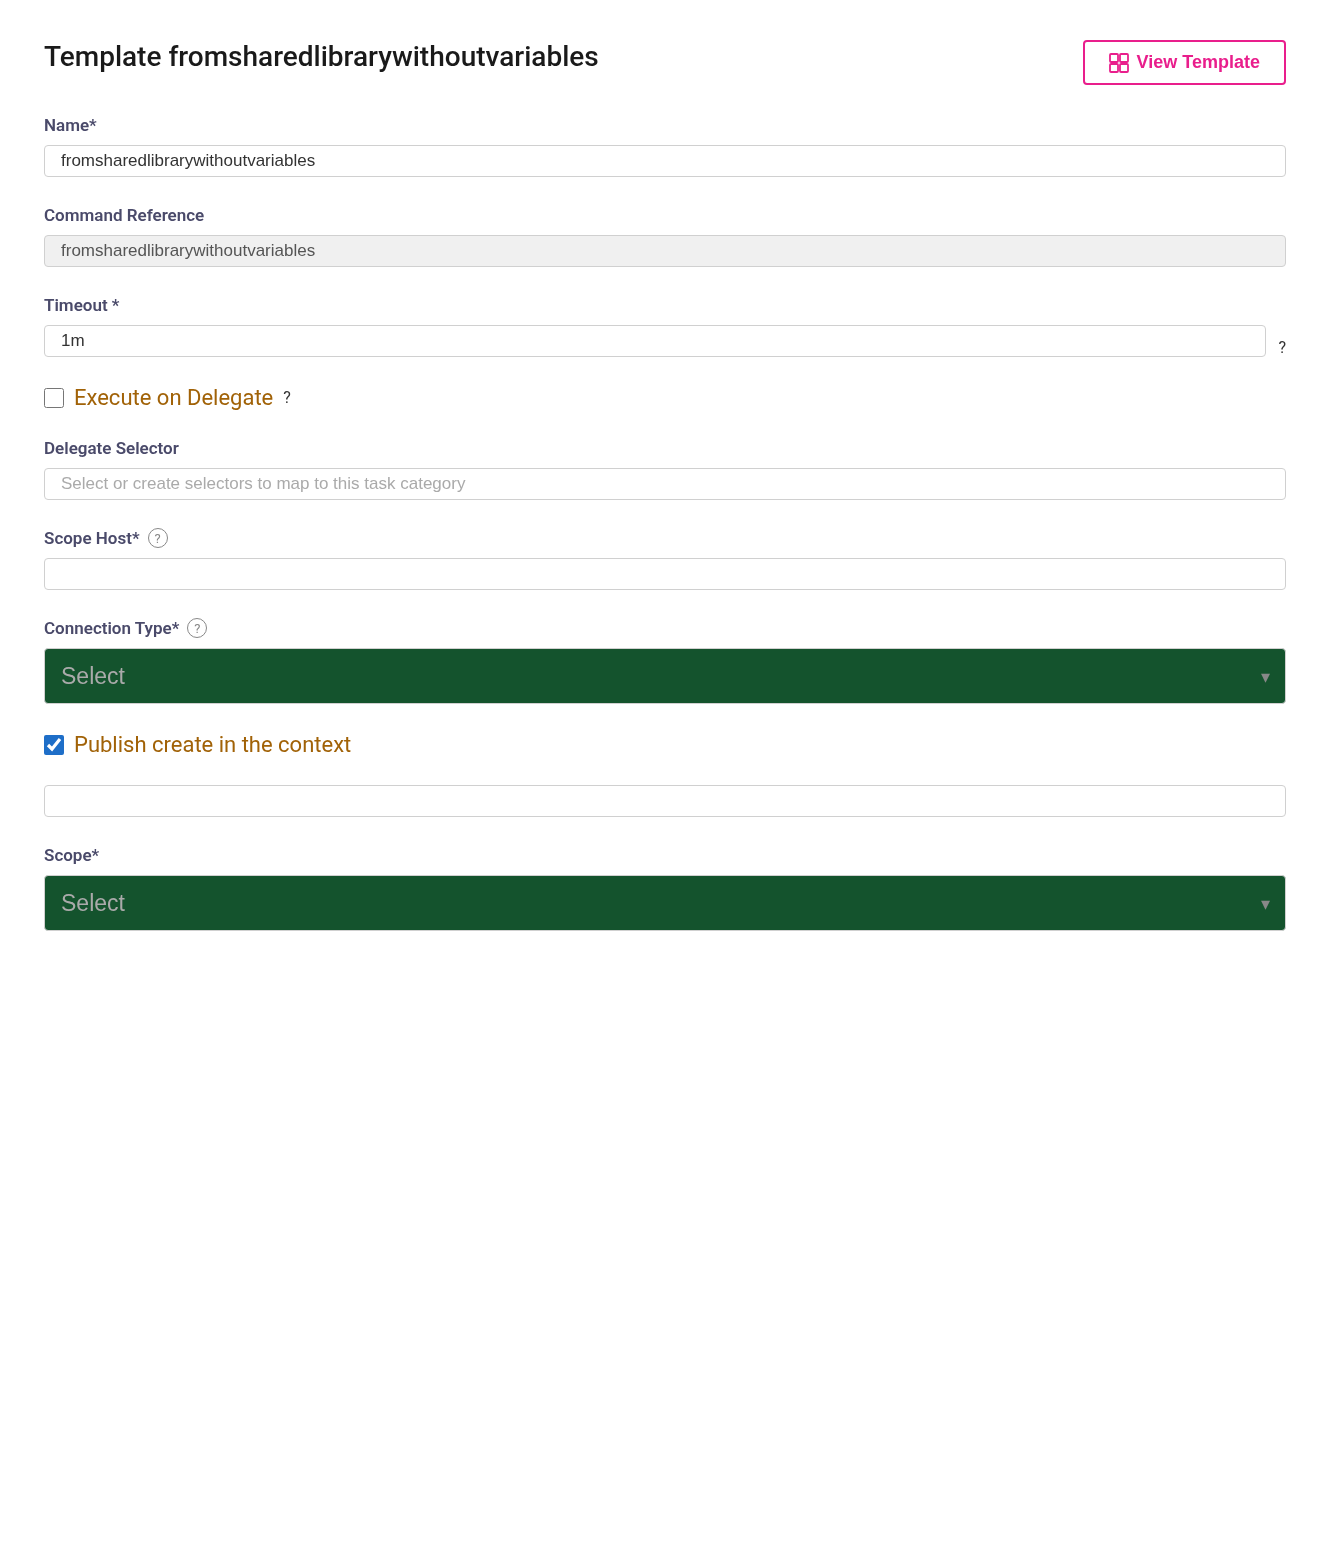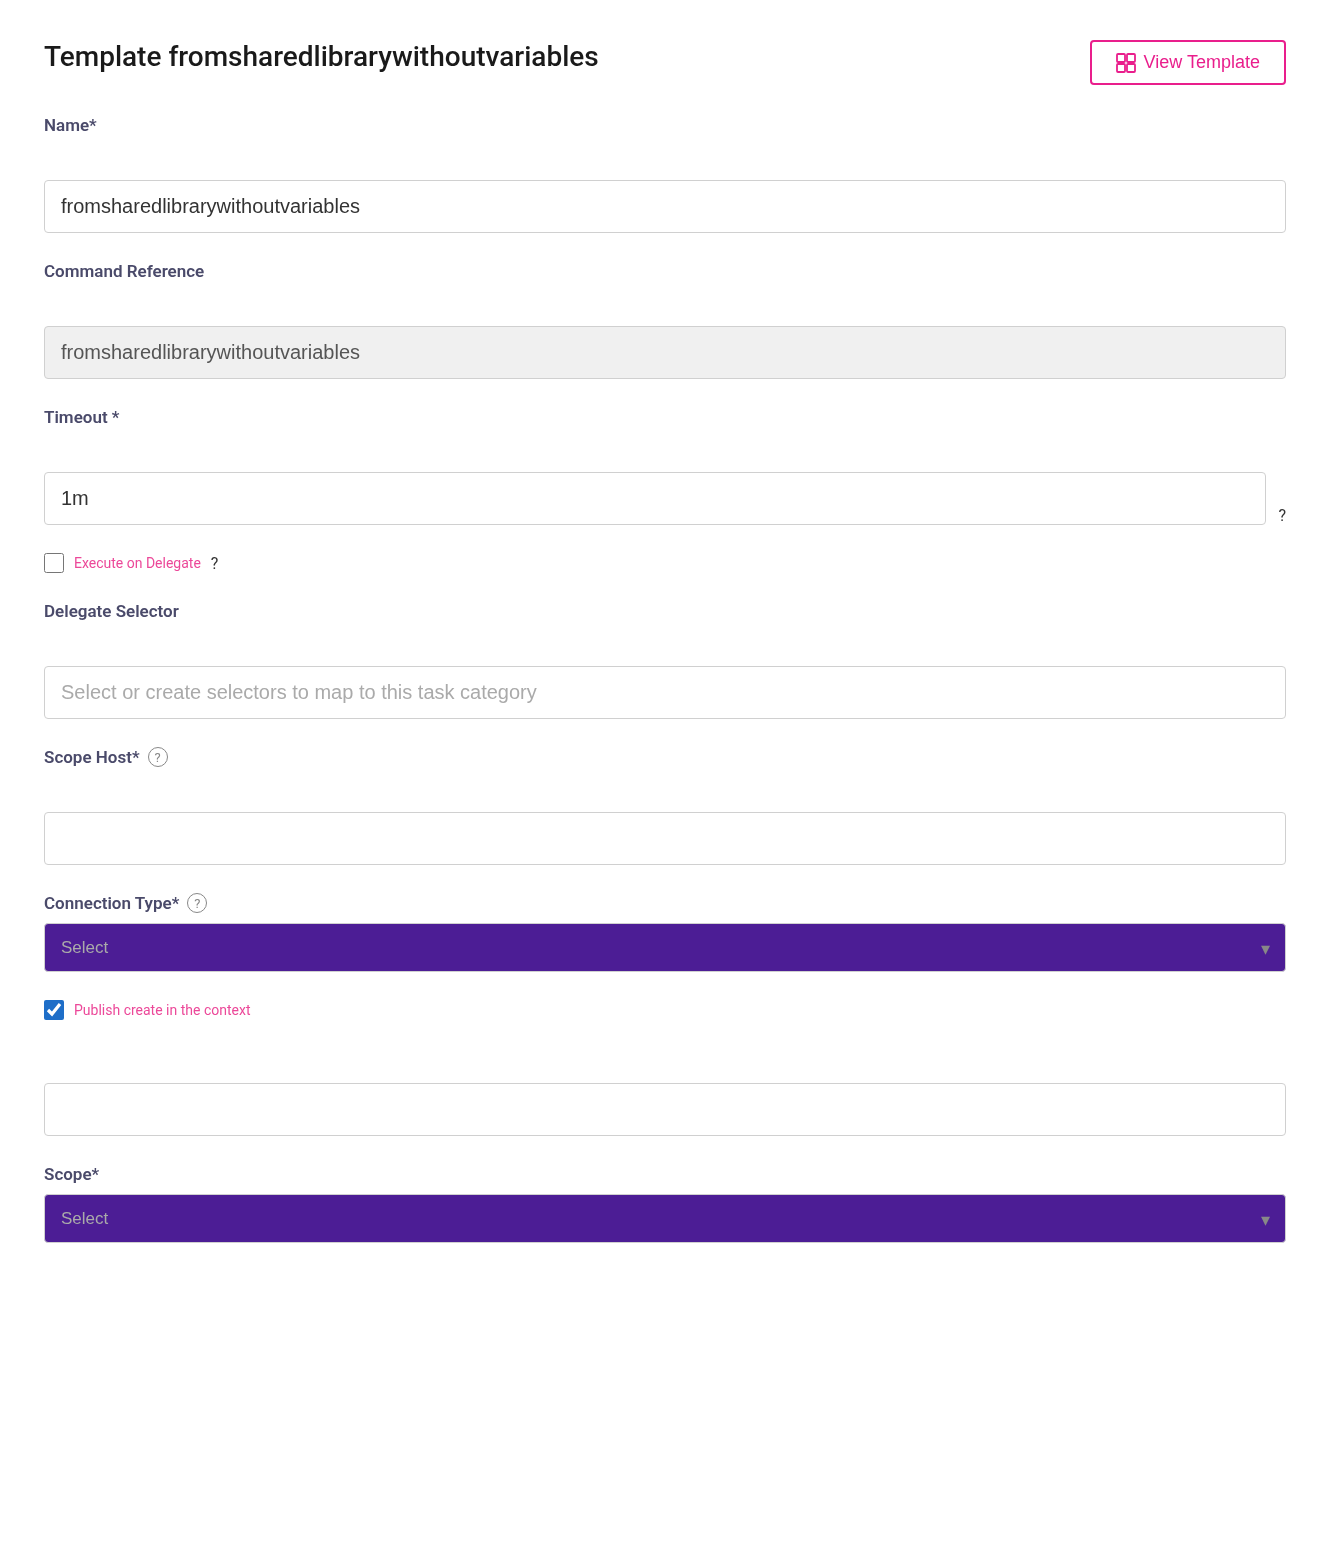--- a/index.html
+++ b/index.html
@@ -32,21 +32,21 @@
 
     .view-template-btn {
       display: flex;
       align-items: center;
       gap: 8px;
       border: 2px solid #e91e8c;
       color: #e91e8c;
       background: white;
       padding: 10px 24px;
       font-size: 18px;
-      font-weight: 400;
+      font-weight: 700;
       cursor: pointer;
       border-radius: 4px;
       white-space: nowrap;
     }
 
     .template-icon {
       width: 20px;
       height: 20px;
       display: inline-block;
     }
@@ -74,28 +74,27 @@
       border: 1.5px solid #888;
       border-radius: 50%;
       font-size: 13px;
       color: #888;
       cursor: pointer;
       font-weight: normal;
     }
 
     .text-input {
       width: 100%;
-      padding: 14px 16px;
-      font-size: 20px;
+      padding: 5px 16px;
+      font-size: 17px;
       border: 1.5px solid #d0d0d0;
       border-radius: 4px;
       outline: none;
       color: #333;
       background: white;
-      margin-top: 35px;
     }
 
     .text-input.readonly {
       background: #f0f0f0;
       color: #555;
     }
 
     .text-input::placeholder {
       color: #aaa;
     }
@@ -122,38 +121,38 @@
       height: 20px;
       cursor: pointer;
       accent-color: #5b9bd5;
     }
 
     .checkbox-input.checked-blue {
       accent-color: #1e6ec8;
     }
 
     .checkbox-label {
-      font-size: 14px;
-      color: #ec4899;
+      font-size: 22px;
+      color: #a16207;
     }
 
     .select-wrapper {
       position: relative;
       width: 100%;
     }
 
     .select-input {
       width: 100%;
       padding: 14px 16px;
-      font-size: 17px;
+      font-size: 23px;
       border: 1.5px solid #d0d0d0;
       border-radius: 4px;
       outline: none;
       color: #aaa;
-      background: #4c1d95;
+      background: #14532d;
       appearance: none;
       cursor: pointer;
     }
 
     .select-arrow {
       position: absolute;
       right: 16px;
       top: 50%;
       transform: translateY(-50%);
       color: #888;

